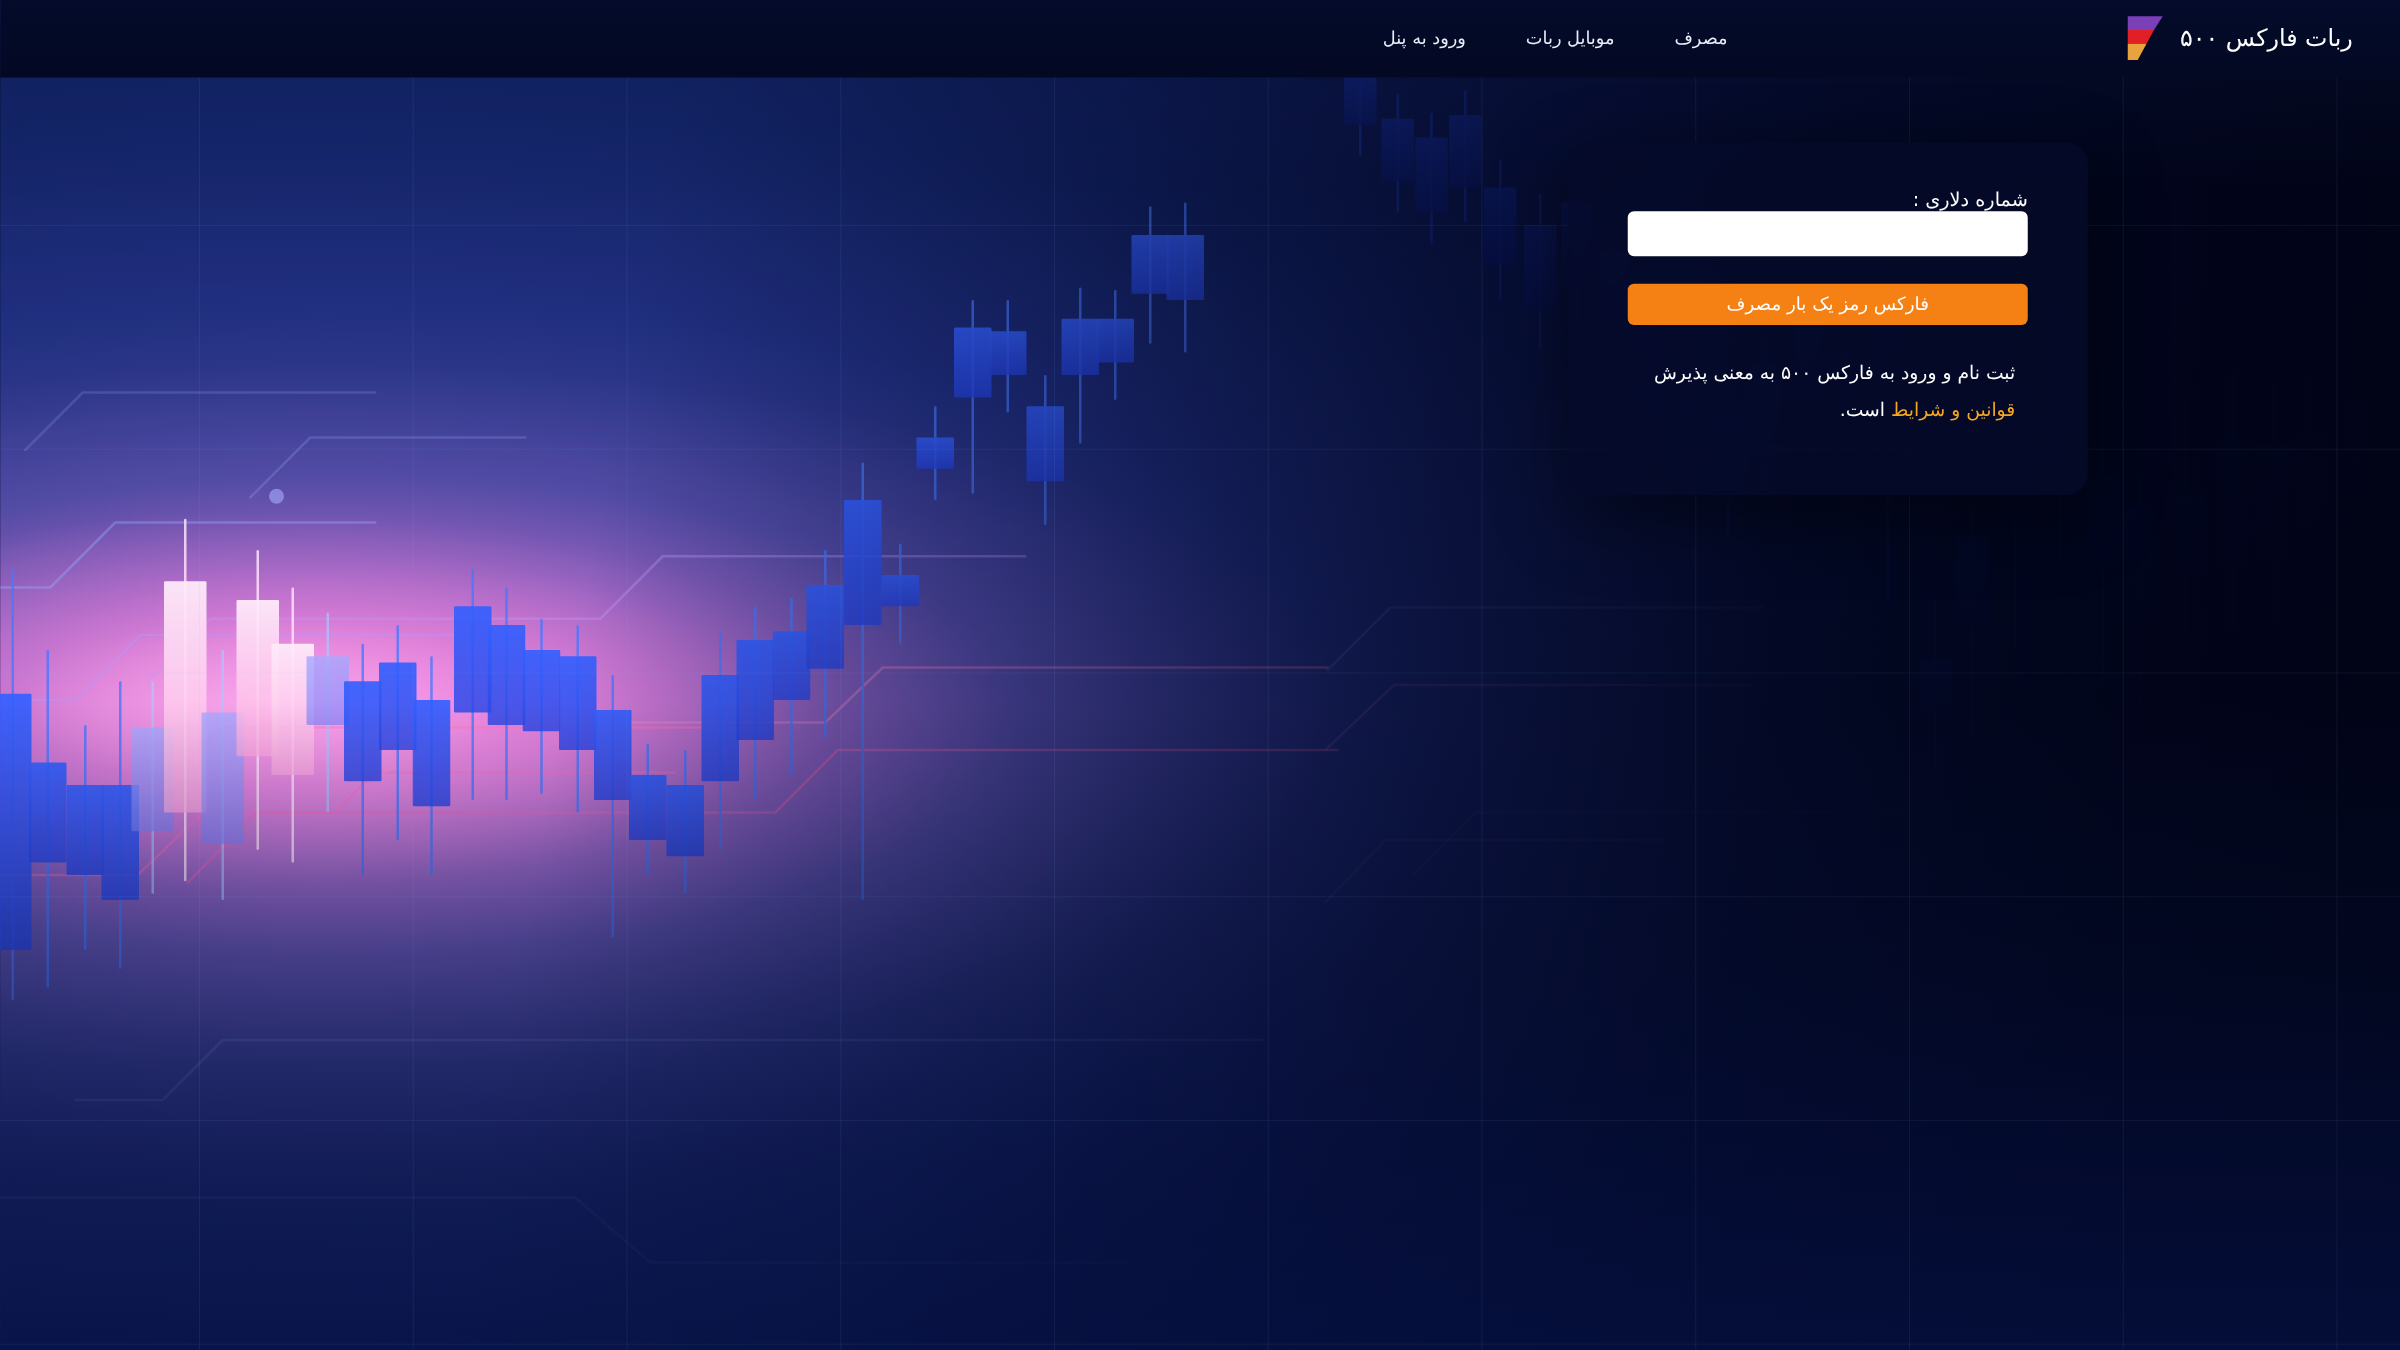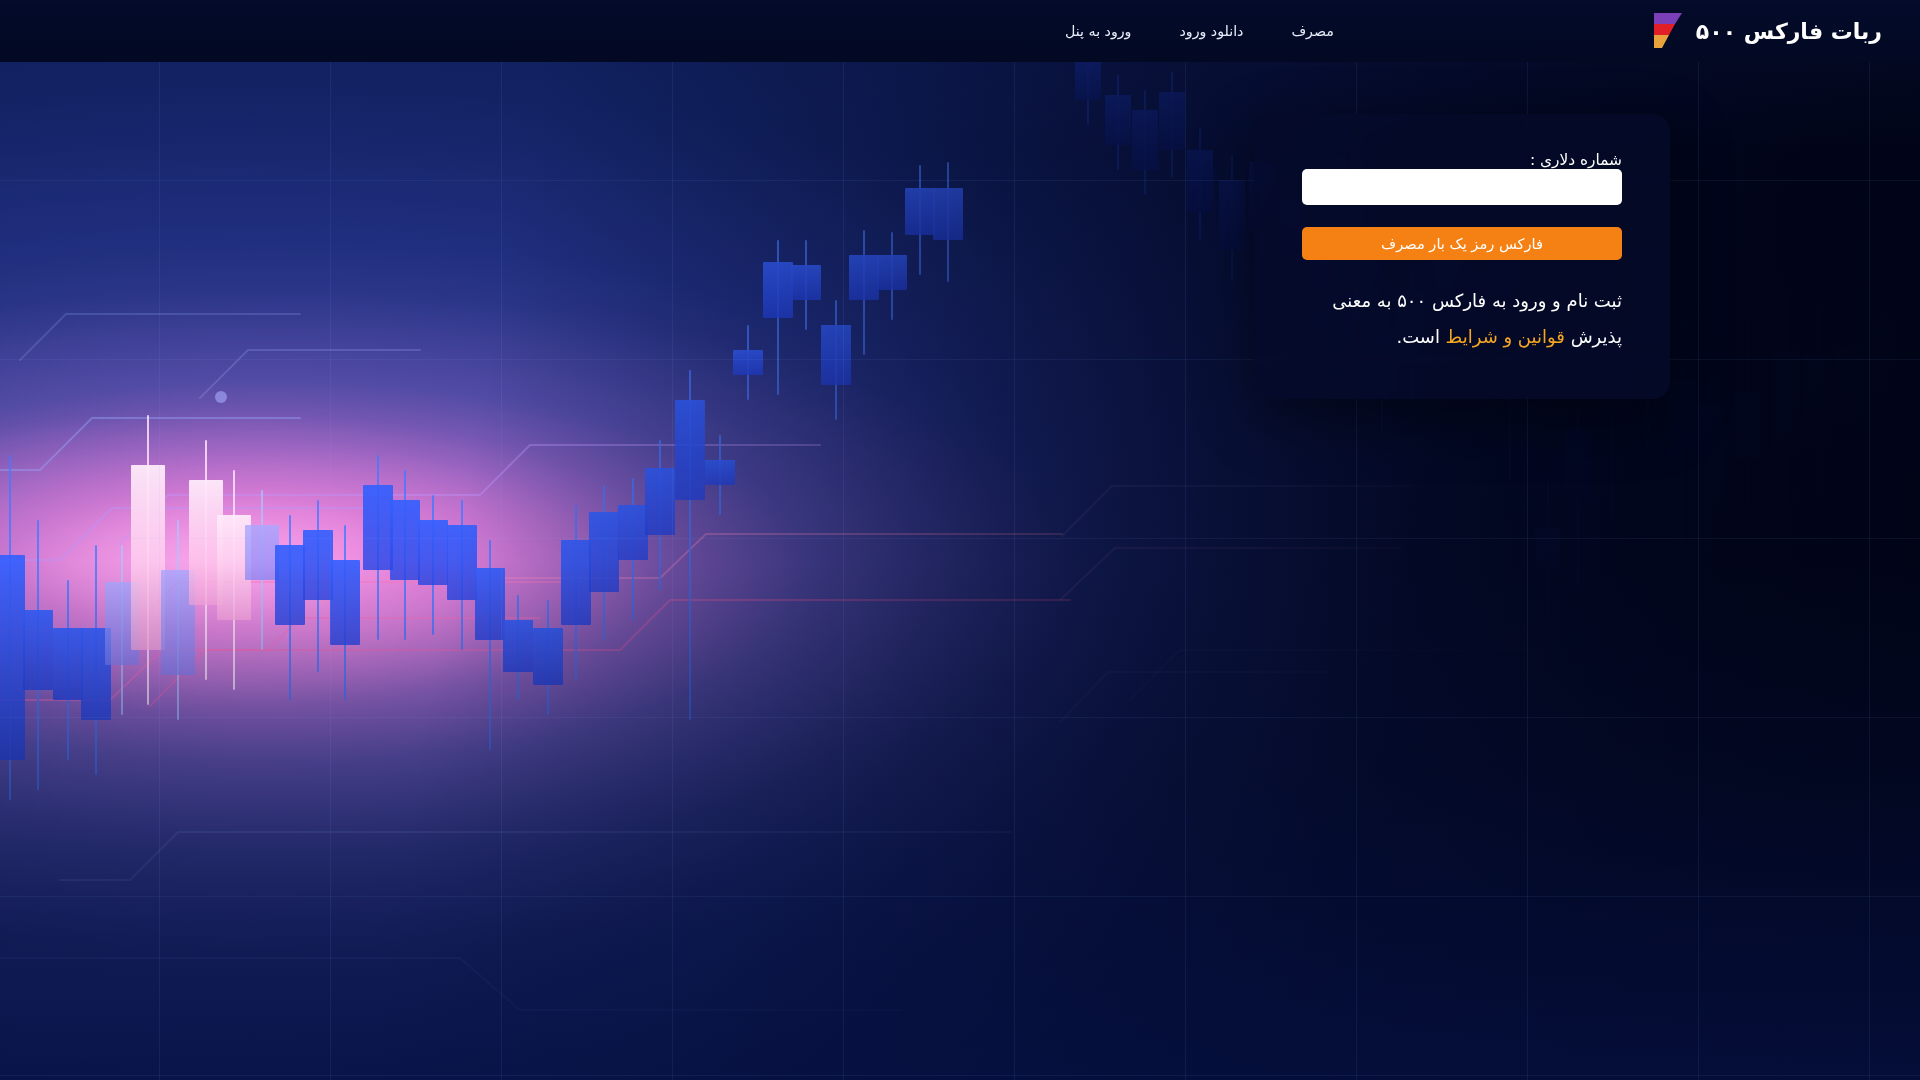--- a/index.html
+++ b/index.html
@@ -99,21 +99,21 @@
     display: flex; align-items: center;
     z-index: 40;
   }
   .header-inner {
     width: 100%; height: 100%;
     display: flex; align-items: center; justify-content: flex-start;
     padding: 0 34px 0 0;
   }
   .brand { display: flex; align-items: center; gap: 12px; margin-right: 4px; }
   .brand-name {
-    color: #ffffff; font-size: 22px; font-weight: 700;
+    color: #ffffff; font-size: 19px; font-weight: 400;
     letter-spacing: .2px; white-space: nowrap; text-align: right;
   }
   .logo-mark {
     position: relative; width: 36px; height: 40px; flex: 0 0 36px;
   }
   .nav { display: flex; align-items: center; gap: 0; margin-right: 290px; }
   .nav-item {
     color: #e9eefb; font-size: 14.2px; font-weight: 400;
     padding: 0 24px; white-space: nowrap; cursor: pointer; line-height: 62px;
     text-decoration: none;
@@ -158,22 +158,22 @@
     font-family: inherit; font-size: 15px; color: #11163a;
     direction: ltr; text-align: left;
   }
   .otp-button {
     display: block; width: 100%; height: 33px; margin-top: 22px;
     background: #f58013; border: none; border-radius: 5px;
     color: #ffffff; font-family: inherit; font-size: 14.6px; font-weight: 400;
     cursor: pointer; letter-spacing: .1px;
   }
   .terms {
-    margin: 23px 0 0 0; text-align: right;
-    color: #ffffff; font-size: 18px; line-height: 2.0; letter-spacing: .05px;
+    margin: 23px 10px 0 0; text-align: right;
+    color: #ffffff; font-size: 15px; line-height: 2.0; letter-spacing: .05px;
   }
   .terms-link { color: #f5a623; text-decoration: none; cursor: pointer; }
 </style>
 </head>
 <body>
 
 <div id="stage">
 
   <div class="bg-layer bg-base"></div>
   <div class="bg-layer bg-glow-violet"></div>
@@ -456,21 +456,21 @@
         <span class="logo-mark">
           <svg width="36" height="40" viewBox="0 0 36 40" aria-hidden="true">
             <polygon points="6,2 34,2 27,13 6,13" fill="#7b3fb8"></polygon>
             <polygon points="6,13 27,13 21,24 6,24" fill="#e01f26"></polygon>
             <polygon points="6,24 21,24 14,37 6,37" fill="#e8a33d"></polygon>
           </svg>
         </span>
       </div>
       <nav class="nav" id="main-nav">
           <a class="nav-item" href="#">مصرف</a>
-          <a class="nav-item" href="#">دانلود ورود</a>
+          <a class="nav-item" href="#">موبایل ربات</a>
           <a class="nav-item" href="#">ورود به پنل</a>
         </nav>
     </div>
   </header>
 
 
   <section id="login-card">
     <label class="field-label" for="phone-field">شماره دلاری :</label>
     <input class="phone-input" id="phone-field" type="text" placeholder="" style="">
     <button class="otp-button" type="button">فارکس رمز یک بار مصرف</button>

